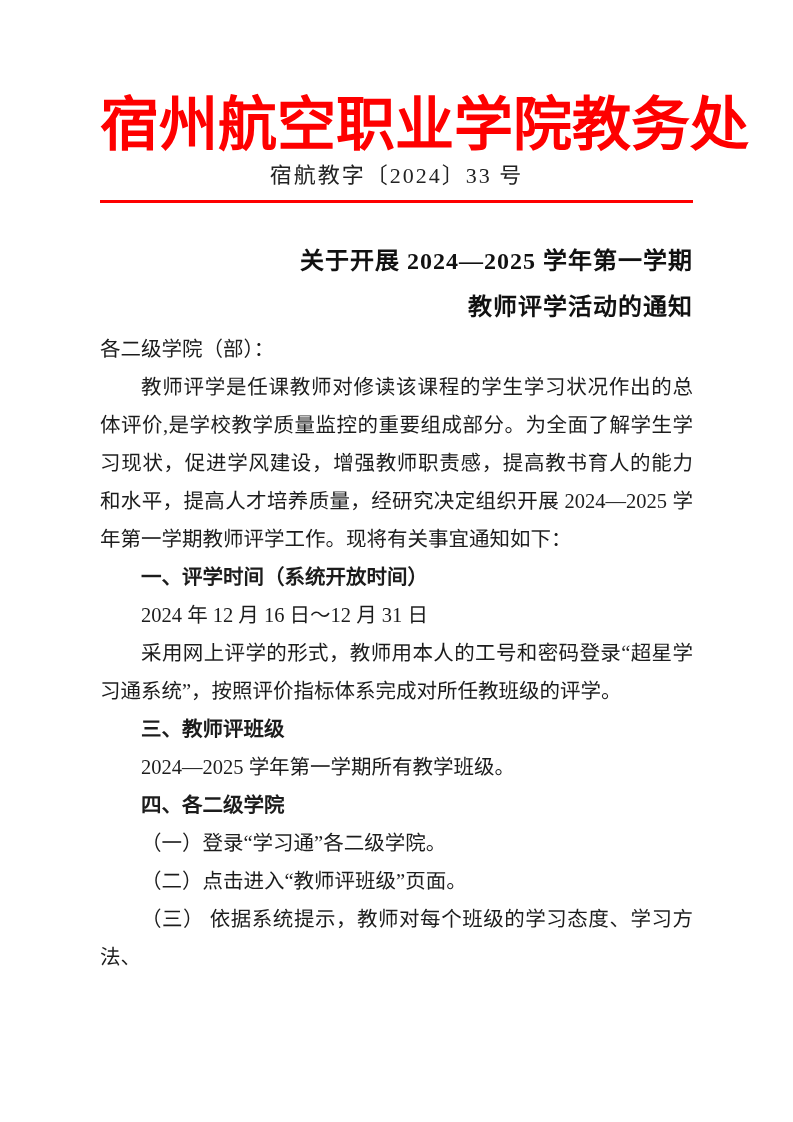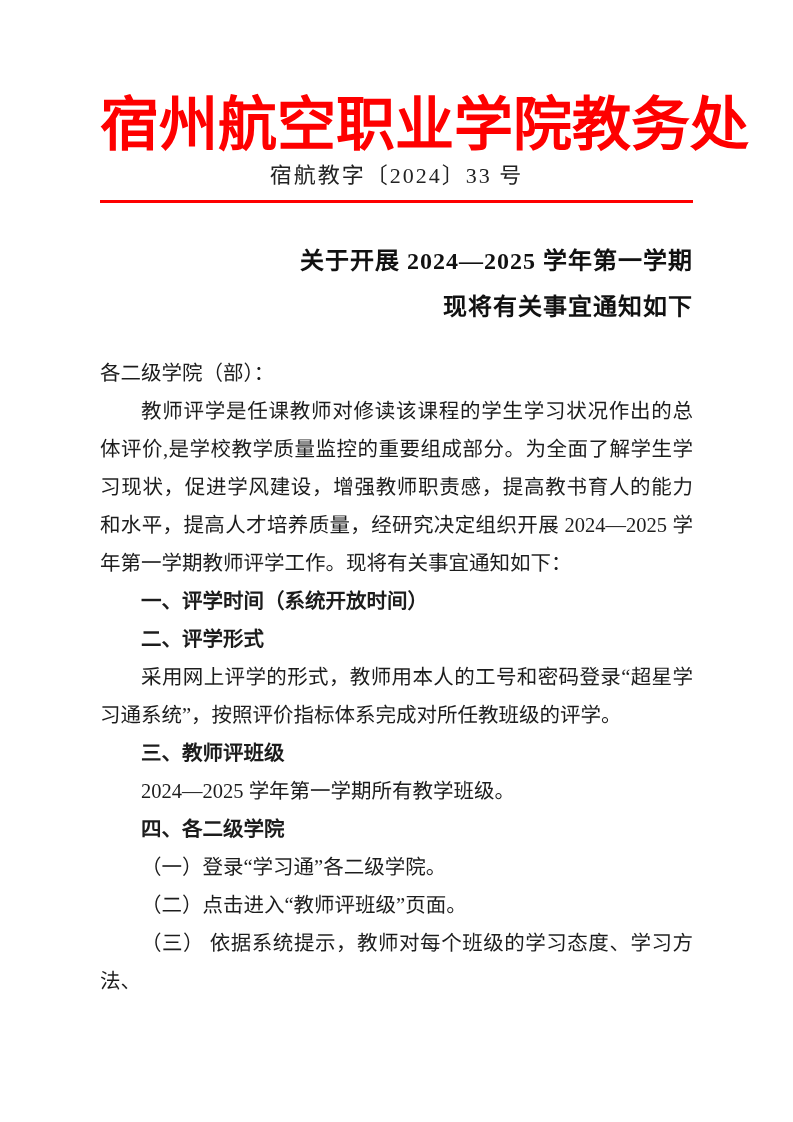--- a/index.html
+++ b/index.html
@@ -42,21 +42,20 @@
   .doc-title {
     margin-top: 35px;
     text-align: right;
     font-weight: 700;
     font-size: 24px;
     line-height: 46px;
     letter-spacing: 1px;
     color: #111111;
   }
   .doc-body {
-    margin-top: 24px;
   }
   .doc-body p {
     margin: 0;
     font-size: 20.5px;
     line-height: 38px;
     text-align: justify;
     text-justify: inter-character;
     color: #1c1c1c;
   }
   .indent { text-indent: 2em; }
@@ -71,28 +70,28 @@
 <div class="page">
 
   <header>
     <h1 class="agency">宿州航空职业学院教务处</h1>
     <div class="doc-number">宿航教字〔2024〕33 号</div>
     <div class="red-rule"></div>
   </header>
 
   <section class="doc-title">
     <div>关于开展 2024—2025 学年第一学期</div>
-    <div>现将有关事宜通知如下</div>
+    <div>教师评学活动的通知</div>
   </section>
 
   <main class="doc-body">
     <p>各二级学院（部）：</p>
     <p class="indent">教师评学是任课教师对修读该课程的学生学习状况作出的总体评价,是学校教学质量监控的重要组成部分。为全面了解学生学习现状，促进学风建设，增强教师职责感，提高教书育人的能力和水平，提高人才培养质量，经研究决定组织开展 2024—2025 学年第一学期教师评学工作。现将有关事宜通知如下：</p>
     <p class="indent heading">一、评学时间（系统开放时间）</p>
-    <p class="indent heading">二、评学形式</p>
+    <p class="indent">2024 年 12 月 16 日～12 月 31 日</p>
     <p class="indent">采用网上评学的形式，教师用本人的工号和密码登录“超星学习通系统”，按照评价指标体系完成对所任教班级的评学。</p>
     <p class="indent heading">三、教师评班级</p>
     <p class="indent">2024—2025 学年第一学期所有教学班级。</p>
     <p class="indent heading">四、各二级学院</p>
     <p class="indent">（一）登录“学习通”各二级学院。</p>
     <p class="indent">（二）点击进入“教师评班级”页面。</p>
     <p class="indent">（三） 依据系统提示，教师对每个班级的学习态度、学习方法、</p>
   </main>
 
 </div>

